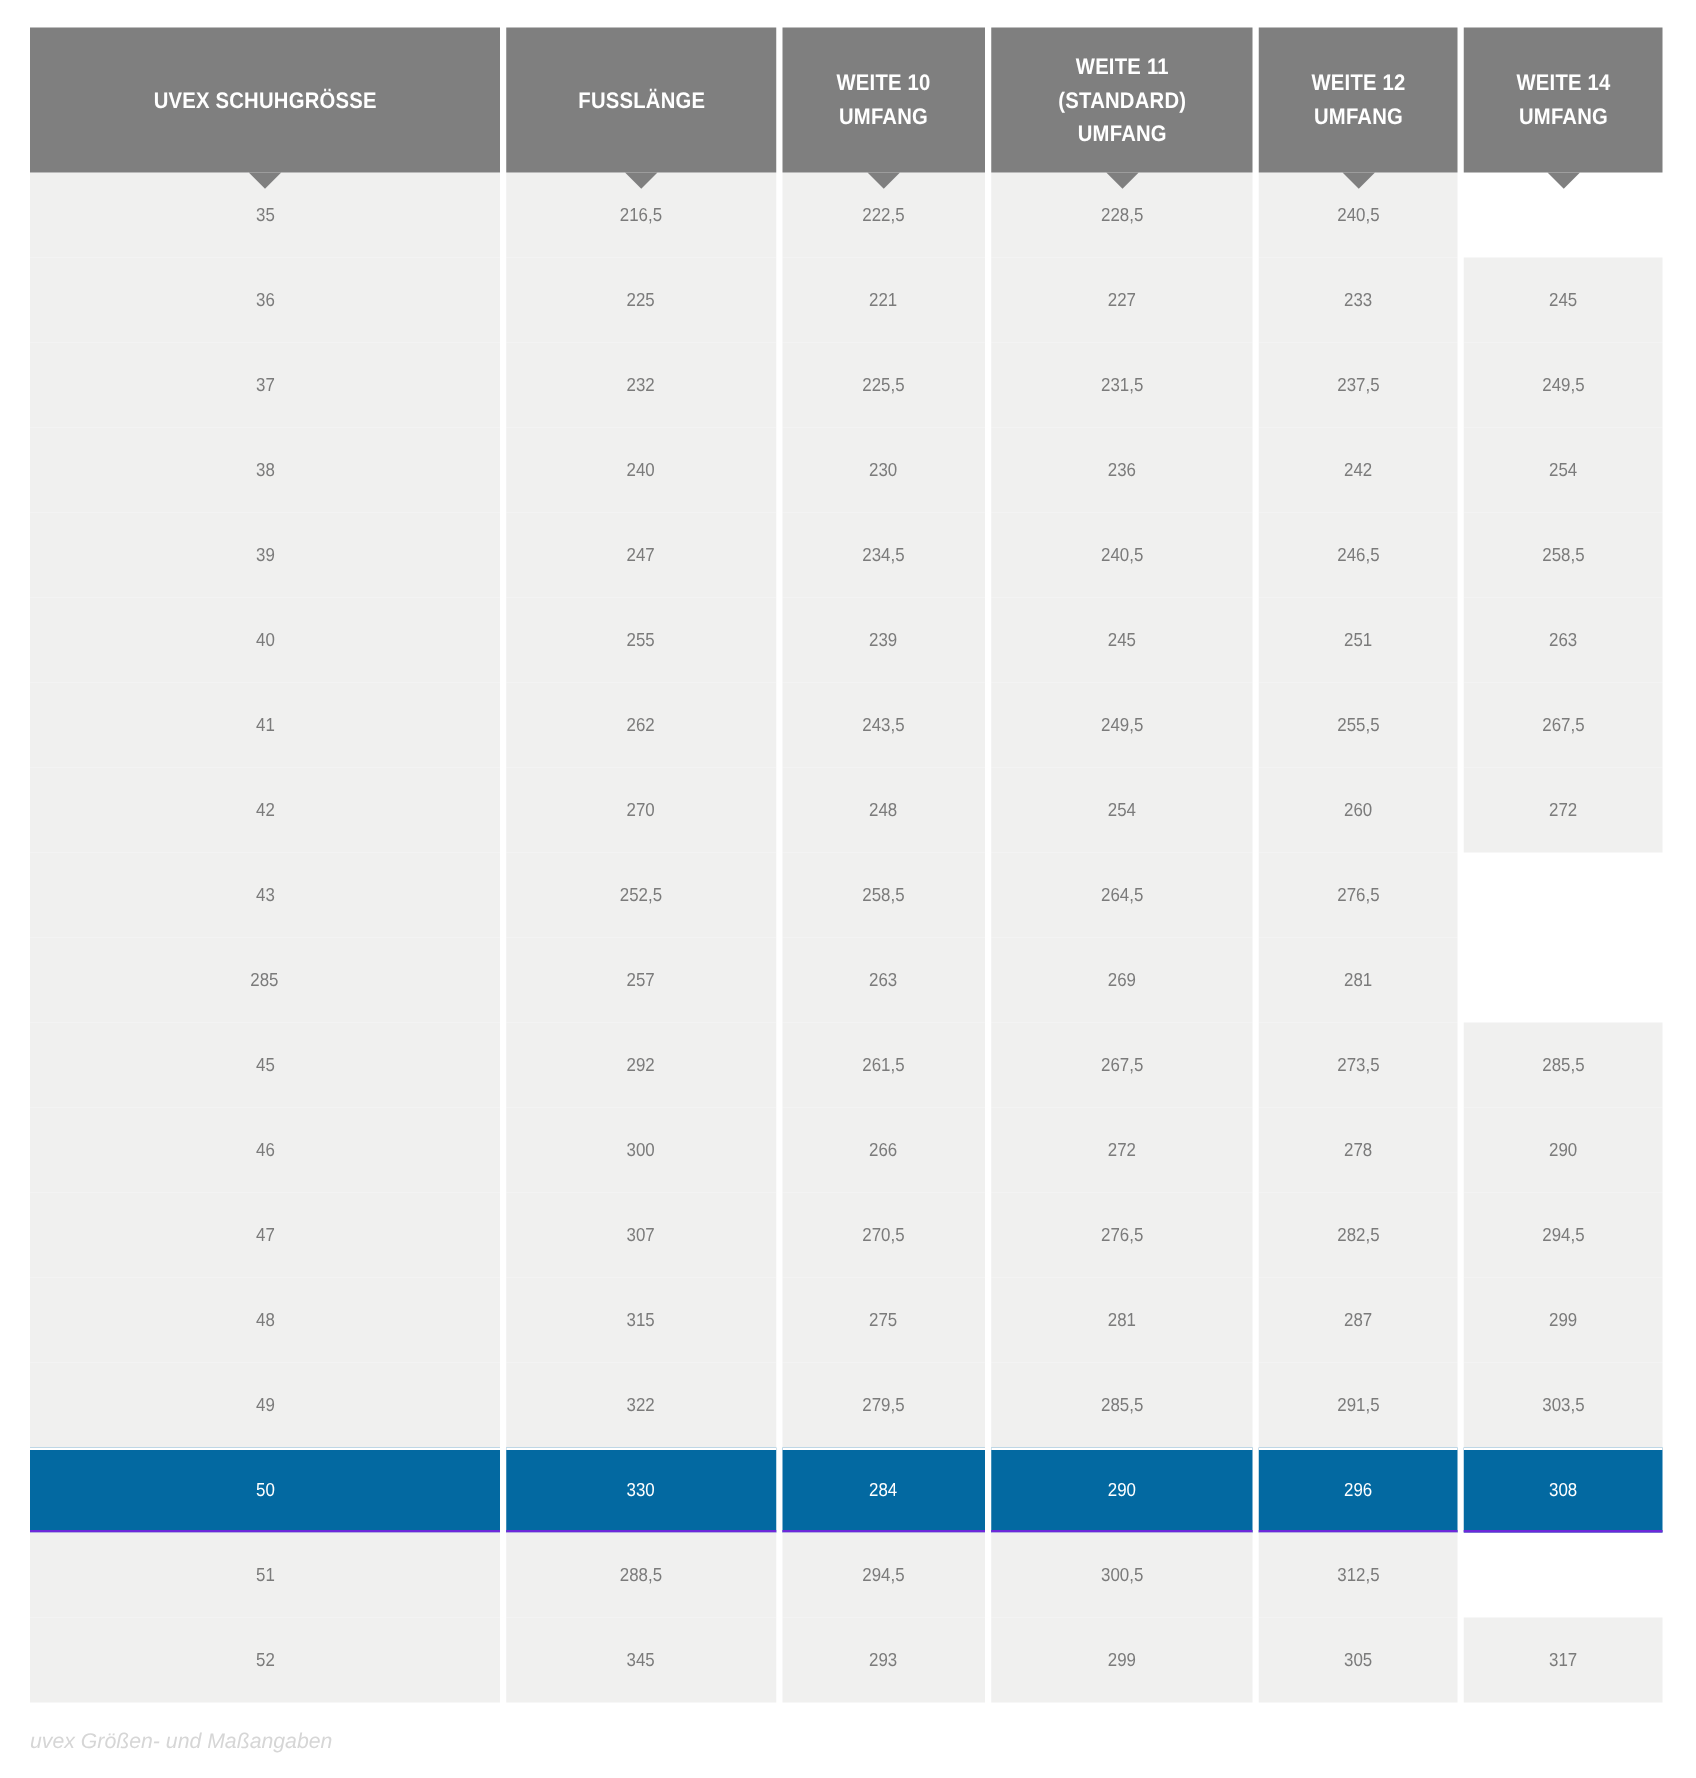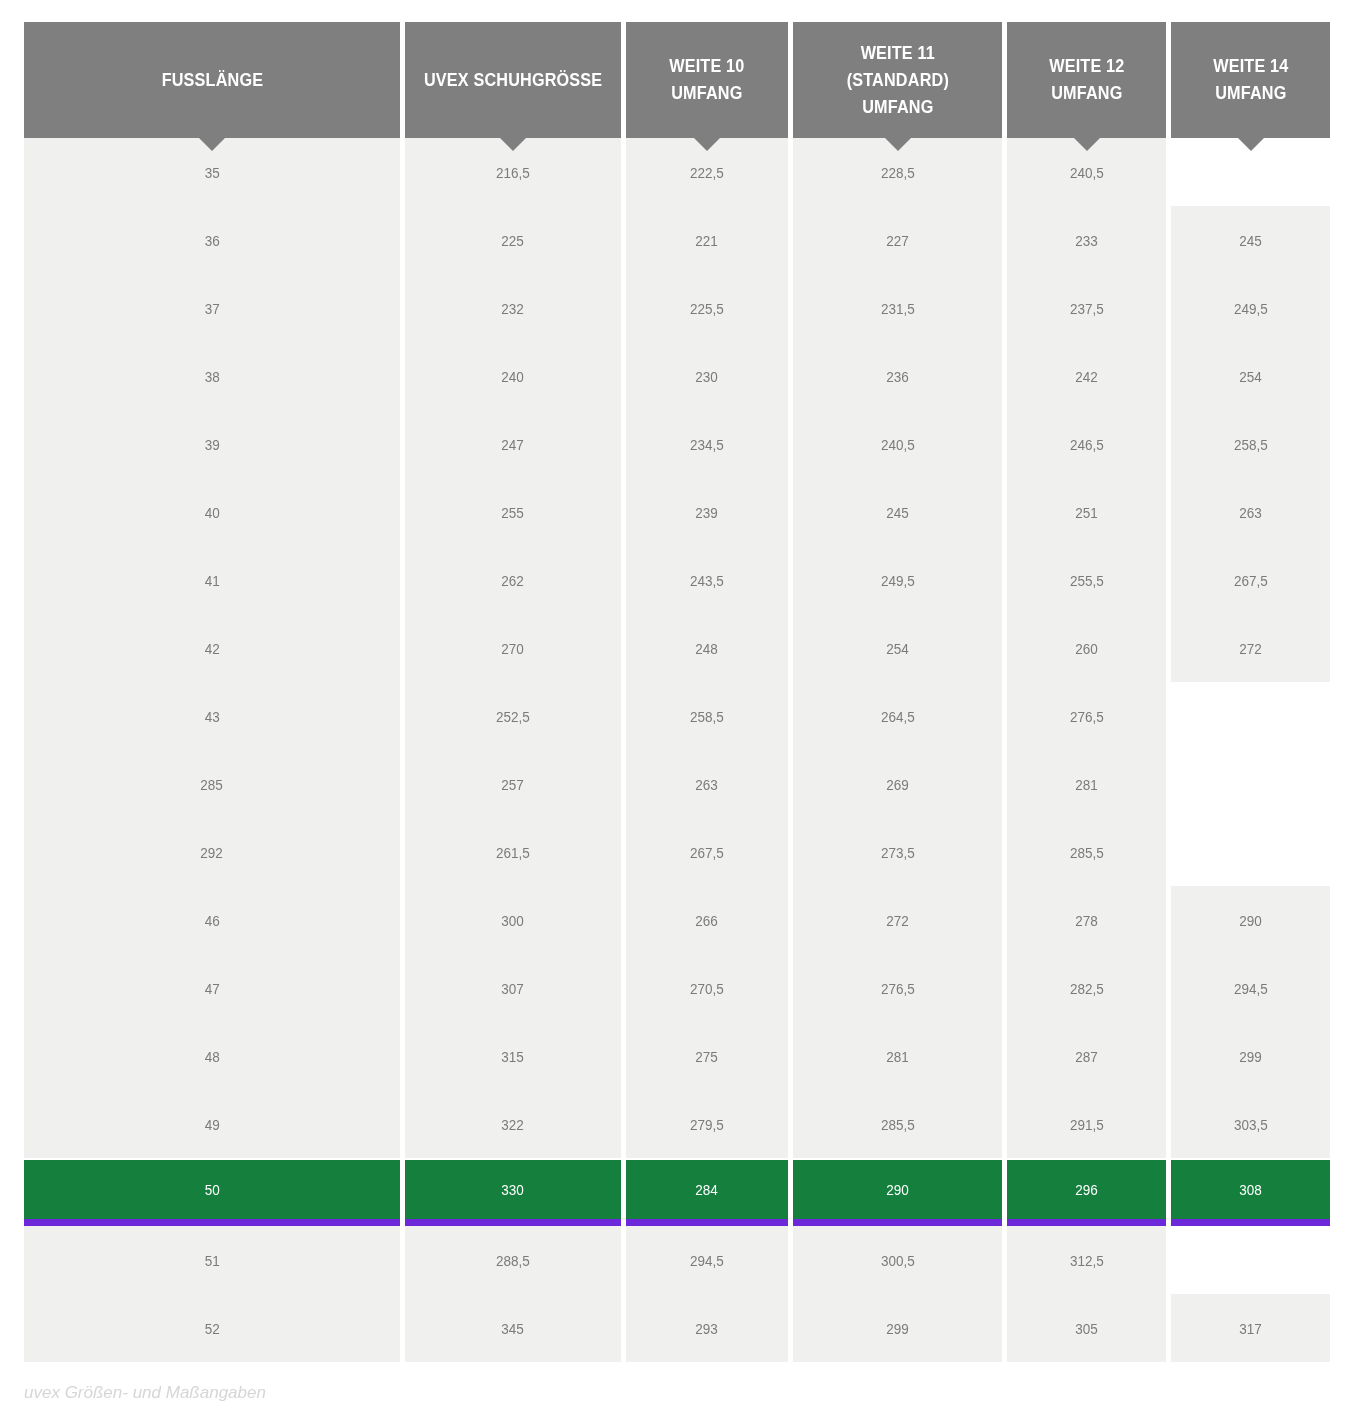--- a/index.html
+++ b/index.html
@@ -41,46 +41,46 @@
   .row { height: 68px; }
   .cell {
     background: #F0F0EF;
     color: #7B7B7B;
     font-size: 15px;
     display: flex; align-items: center; justify-content: center;
     box-sizing: border-box;
   }
   .cell > span { display: inline-block; transform: scaleX(0.9); }
   .row.highlight .cell {
-    background: #15803d;
+    background: #0369a1;
     color: #ffffff;
     border-top: 2px solid #ffffff;
-    border-bottom: 7px solid #6d28d9;
+    border-bottom: 2px solid #6d28d9;
   }
   .caption {
     margin-top: 21px;
     font-size: 17px;
     color: #D6D6D6;
     font-style: italic;
   }
 </style>
 </head>
 <body>
 
 <div class="page">
   <div class="table">
     <div class="thead">
         <div class="th">
           <div class="th-text">
+            <div>UVEX SCHUHGRÖSSE</div>
+          </div>
+        </div>
+        <div class="th">
+          <div class="th-text">
             <div>FUSSLÄNGE</div>
-          </div>
-        </div>
-        <div class="th">
-          <div class="th-text">
-            <div>UVEX SCHUHGRÖSSE</div>
           </div>
         </div>
         <div class="th">
           <div class="th-text">
             <div>WEITE 10</div>
             <div>UMFANG</div>
           </div>
         </div>
         <div class="th">
           <div class="th-text">
@@ -288,20 +288,23 @@
             <span>263</span>
           </div>
           <div class="cell">
             <span>269</span>
           </div>
           <div class="cell">
             <span>281</span>
           </div>
         </div>
         <div class="row">
+          <div class="cell">
+            <span>45</span>
+          </div>
           <div class="cell">
             <span>292</span>
           </div>
           <div class="cell">
             <span>261,5</span>
           </div>
           <div class="cell">
             <span>267,5</span>
           </div>
           <div class="cell">

